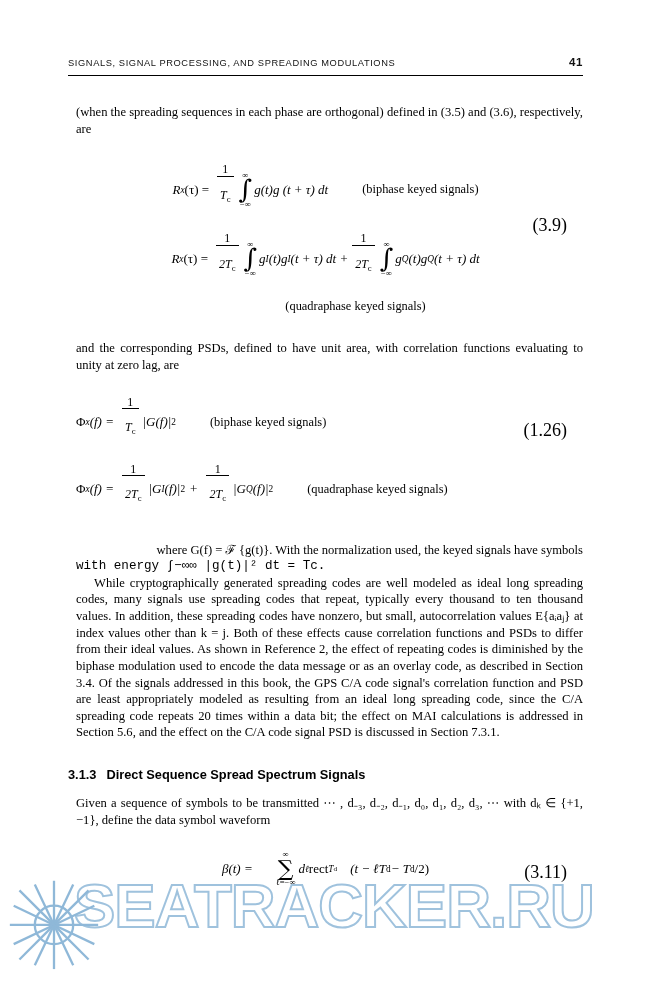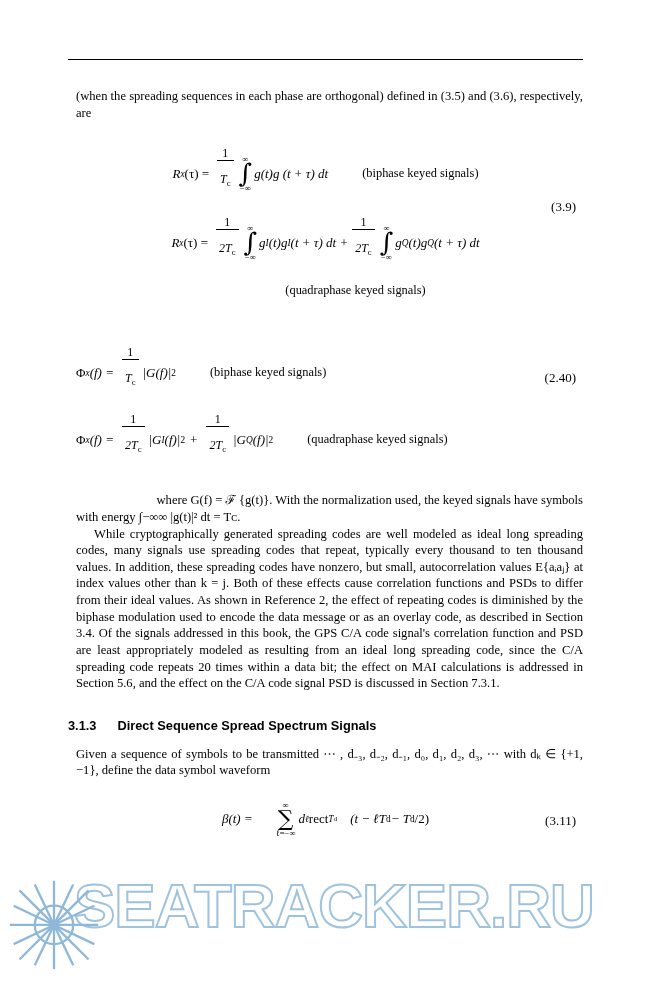--- a/index.html
+++ b/index.html
@@ -61,22 +61,22 @@
     font-size: 13px;
   }
   .eqrow {
     display: flex;
     align-items: center;
     justify-content: center;
     white-space: nowrap;
   }
   .eqtag {
     position: absolute;
-    right: 7px;
-    font-size: 13px;
+    right: 16px;
+    font-size: 18px;
   }
   .mathit { font-style: italic; }
   .frac {
     display: inline-flex;
     flex-direction: column;
     align-items: center;
     vertical-align: middle;
     margin: 0 4px;
     font-size: 12px;
     line-height: 1.05;
@@ -116,21 +116,21 @@
     font-size: 12.4px;
     margin-top: 8px;
   }
   h3.head {
     font-family: "Liberation Sans", sans-serif;
     font-size: 12.8px;
     font-weight: 700;
     margin: 0;
     color: #000;
   }
-  h3.head .num { margin-right: 21px; }
+  h3.head .num { margin-right: 10px; }
 
   
   .watermark {
     position: absolute;
     left: 0;
     bottom: 0;
     width: 651px;
     height: 120px;
     pointer-events: none;
   }
@@ -156,20 +156,24 @@
     height: 96px;
   }
 </style>
 </head>
 <body>
 
 <div class="page">
 
   <div class="content">
 
+    <div class="runhead">
+      <span class="title">SIGNALS, SIGNAL PROCESSING, AND SPREADING MODULATIONS</span>
+      <span class="pageno">41</span>
+    </div>
     <div class="rule"></div>
 
     <p class="body">(when the spreading sequences in each phase are orthogonal) defined in (3.5) and (3.6), respectively, are</p>
 
     <div class="eqblock" style="margin-top:26px;">
       <div class="eqrow">
         <span class="mathit">R</span>
           <sub class="mathit">x</sub>
           <span style="margin-right:4px;">(τ) =</span>
         <span class="frac">
@@ -219,20 +223,21 @@
           <span class="mathit"> (t + τ) dt</span>
       </div>
 
       <div class="centerline" style="margin-top:14px; padding-left:60px;">(quadraphase keyed signals)</div>
 
       <div class="eqtag" style="top:52px;">(3.9)</div>
     </div>
 
     <div class="gap-med"></div>
 
+    <p class="body">and the corresponding PSDs, defined to have unit area, with correlation functions evaluating to unity at zero lag, are</p>
 
     <div class="eqblock" style="margin-top:22px;">
       <div class="eqrow" style="justify-content:flex-start; padding-left:8px;">
         <span>Φ</span>
           <sub class="mathit">x</sub>
           <span class="mathit" style="margin-right:4px;">(f) =</span>
         <span class="frac">
           <span class="num">1</span>
           <span class="den"><span class="mathit">T</span><sub>c</sub></span>
         </span>
@@ -258,27 +263,27 @@
           <span class="num">1</span>
           <span class="den"><span class="mathit">2T</span><sub>c</sub></span>
         </span>
         <span class="mathit">|G</span>
           <sub class="mathit">Q</sub>
           <span class="mathit">(f)|</span>
           <sup>2</sup>
         <span class="label-right">(quadraphase keyed signals)</span>
       </div>
 
-      <div class="eqtag" style="top:24px;">(2.40)</div>
+      <div class="eqtag" style="top:24px;">(1.26)</div>
     </div>
 
     <div class="gap-med"></div>
 
     <p class="body" style="text-align:right;">where G(f) = ℱ {g(t)}. With the normalization used, the keyed signals have symbols</p>
-    <p class="body" style="text-align:left;">with energy ∫−∞∞ |g(t)|² dt = Tᴄ.</p>
+    <p class="body" style="text-align:left;font-family:Liberation Mono, monospace;">with energy ∫−∞∞ |g(t)|² dt = Tᴄ.</p>
 
     <p class="body indent" style="margin-top:0;">While cryptographically generated spreading codes are well modeled as ideal long spreading codes, many signals use spreading codes that repeat, typically every thousand to ten thousand values. In addition, these spreading codes have nonzero, but small, autocorrelation values E{aᵢaⱼ} at index values other than k = j. Both of these effects cause correlation functions and PSDs to differ from their ideal values. As shown in Reference 2, the effect of repeating codes is diminished by the biphase modulation used to encode the data message or as an overlay code, as described in Section 3.4. Of the signals addressed in this book, the GPS C/A code signal's correlation function and PSD are least appropriately modeled as resulting from an ideal long spreading code, since the C/A spreading code repeats 20 times within a data bit; the effect on MAI calculations is addressed in Section 5.6, and the effect on the C/A code signal PSD is discussed in Section 7.3.1.</p>
 
     <div class="gap-large"></div>
 
     <h3 class="head">
       <span class="num">3.1.3</span><span>Direct Sequence Spread Spectrum Signals</span>
     </h3>
 
     <div class="gap-small"></div>

